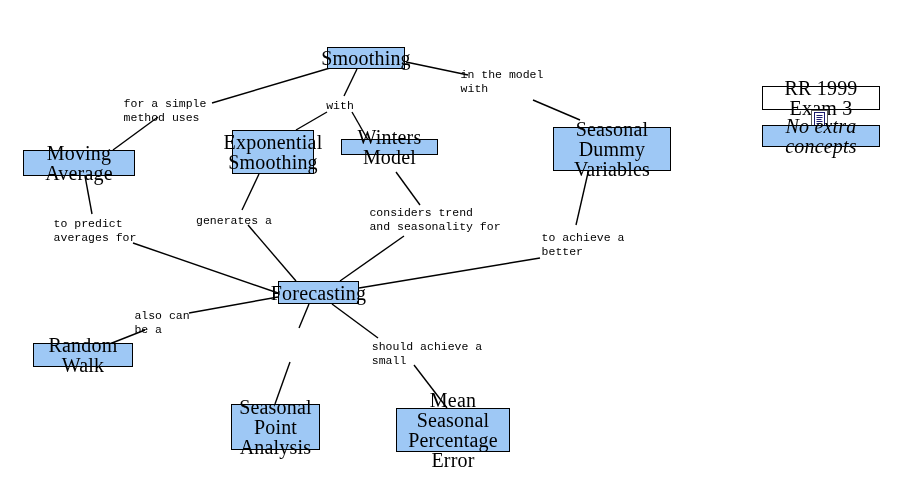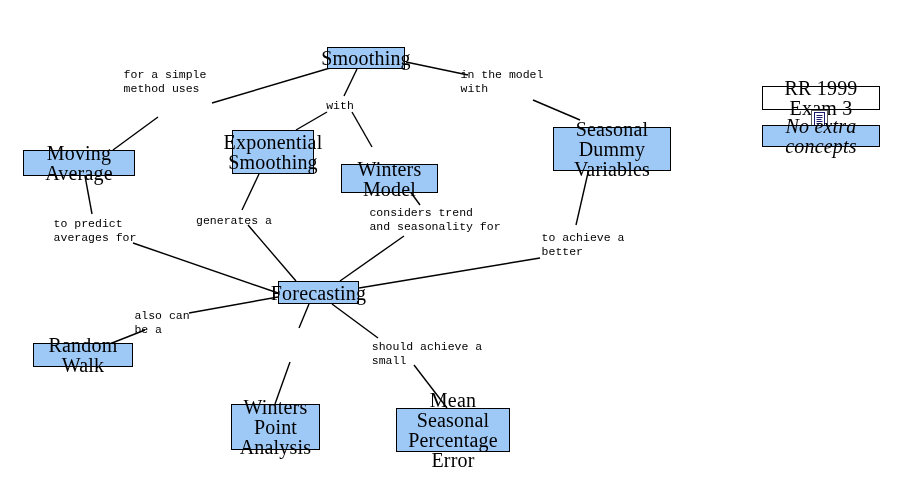--- a/index.html
+++ b/index.html
@@ -100,51 +100,51 @@
     </g>
   </svg>
 
   <div class="node" style="left:327px;top:47px;width:78px;height:22px;">Smoothing</div>
 
   <div class="node" style="left:23px;top:150px;width:112px;height:26px;">Moving Average</div>
 
   <div class="node" style="left:232px;top:130px;width:82px;height:44px;">Exponential
 Smoothing</div>
 
-  <div class="node" style="left:341px;top:164px;width:97px;height:29px;">Winters Model</div>
+  <div class="node" style="left:341px;top:139px;width:97px;height:16px;">Winters Model</div>
 
   <div class="node" style="left:539px;top:127px;width:118px;height:44px;margin-left:14px;">Seasonal
 Dummy Variables</div>
 
   <div class="node" style="left:278px;top:281px;width:81px;height:23px;">Forecasting</div>
 
   <div class="node" style="left:33px;top:343px;width:100px;height:24px;">Random Walk</div>
 
-  <div class="node" style="left:231px;top:404px;width:89px;height:46px;">Winters Point
+  <div class="node" style="left:231px;top:404px;width:89px;height:46px;">Seasonal Point
 Analysis</div>
 
   <div class="node" style="left:396px;top:408px;width:114px;height:44px;">Mean Seasonal
 Percentage Error</div>
 
   <div class="node plain" style="left:762px;top:86px;width:118px;height:24px;">RR 1999 Exam 3</div>
 
   <div class="res-icon" style="left:811px;top:110px;">
     <svg width="15" height="17" viewBox="0 0 15 17" xmlns="http://www.w3.org/2000/svg">
       <rect x="2.5" y="1.5" width="10" height="14" fill="#ffffff" stroke="#1a1a6e" stroke-width="1"></rect>
       <line x1="4.5" y1="4.5" x2="10.5" y2="4.5" stroke="#1a1a6e" stroke-width="1"></line>
       <line x1="4.5" y1="6.5" x2="10.5" y2="6.5" stroke="#1a1a6e" stroke-width="1"></line>
       <line x1="4.5" y1="8.5" x2="9.5" y2="8.5" stroke="#1a1a6e" stroke-width="1"></line>
       <line x1="4.5" y1="10.5" x2="10.5" y2="10.5" stroke="#1a1a6e" stroke-width="1"></line>
       <line x1="4.5" y1="12.5" x2="8.5" y2="12.5" stroke="#1a1a6e" stroke-width="1"></line>
     </svg>
   </div>
 
   <div class="node" style="left:762px;top:125px;width:118px;height:22px;font-style:italic;">No extra concepts</div>
 
-  <div class="linklabel" style="left:165px;top:68px;">for a simple
+  <div class="linklabel" style="left:165px;top:97px;">for a simple
 method uses</div>
 
   <div class="linklabel" style="left:340px;top:99px;">with</div>
 
   <div class="linklabel" style="left:502px;top:68px;">in the model
 with</div>
 
   <div class="linklabel" style="left:95px;top:217px;">to predict
 averages for</div>
 

